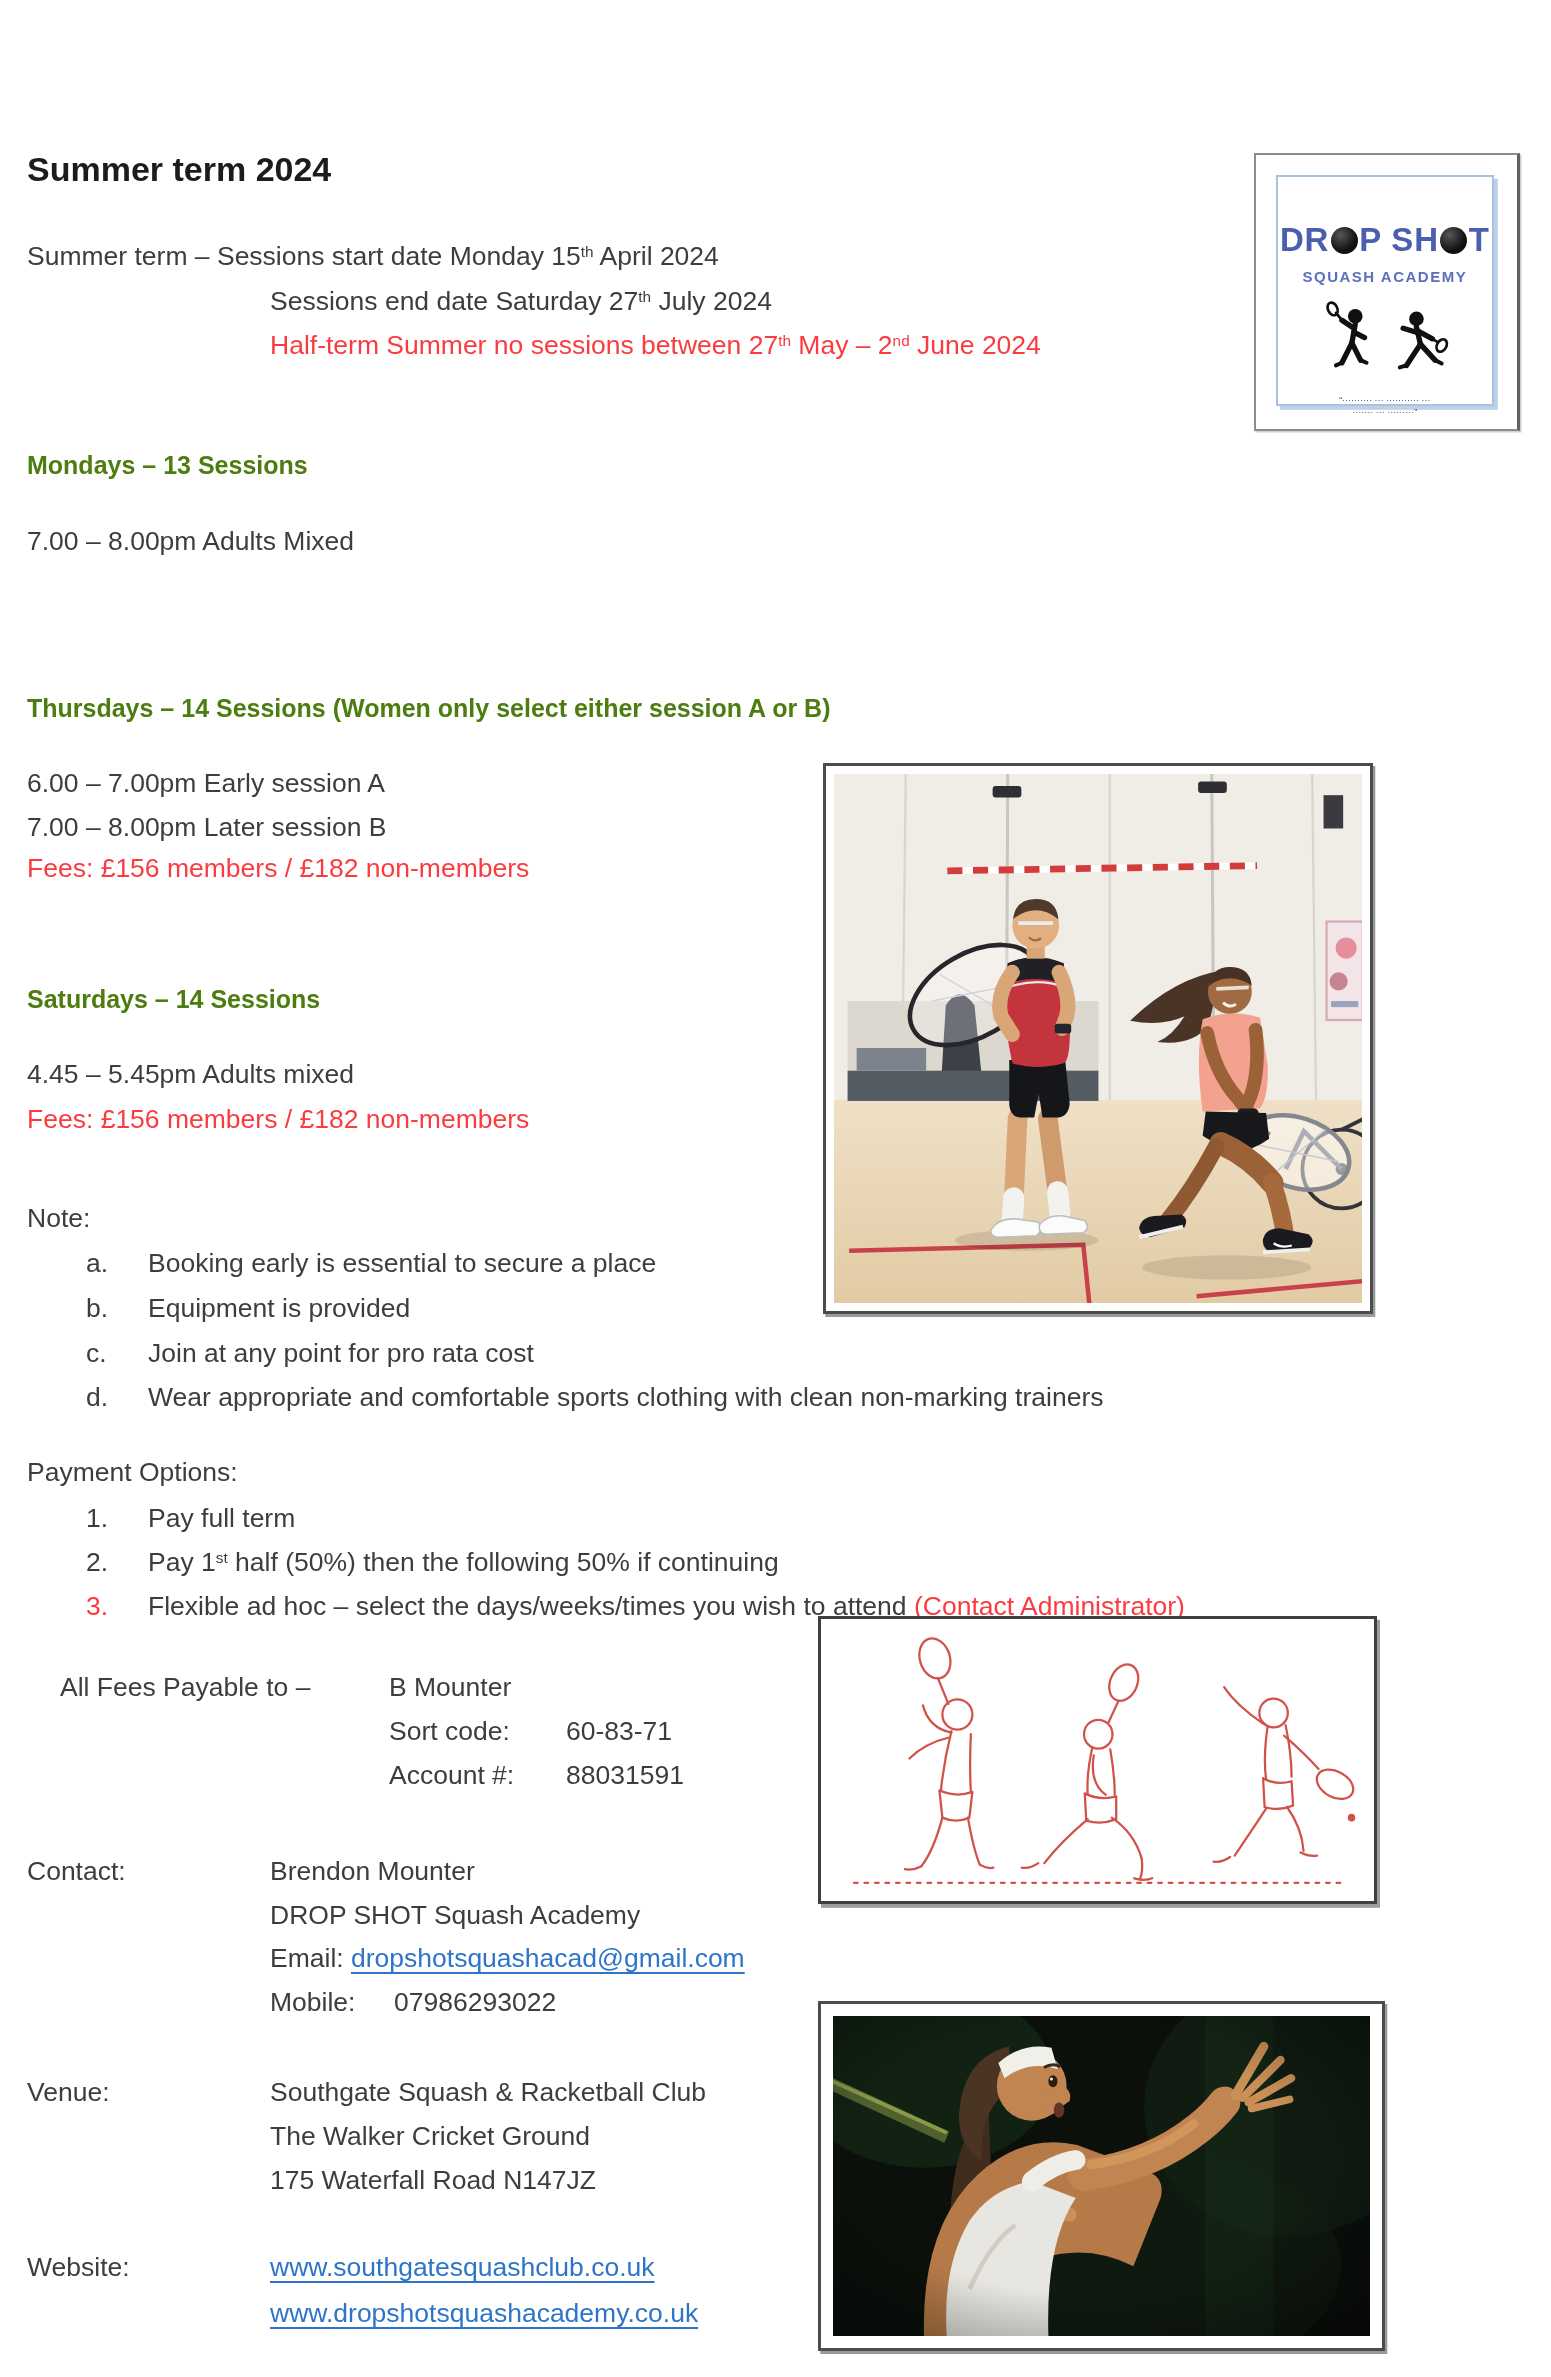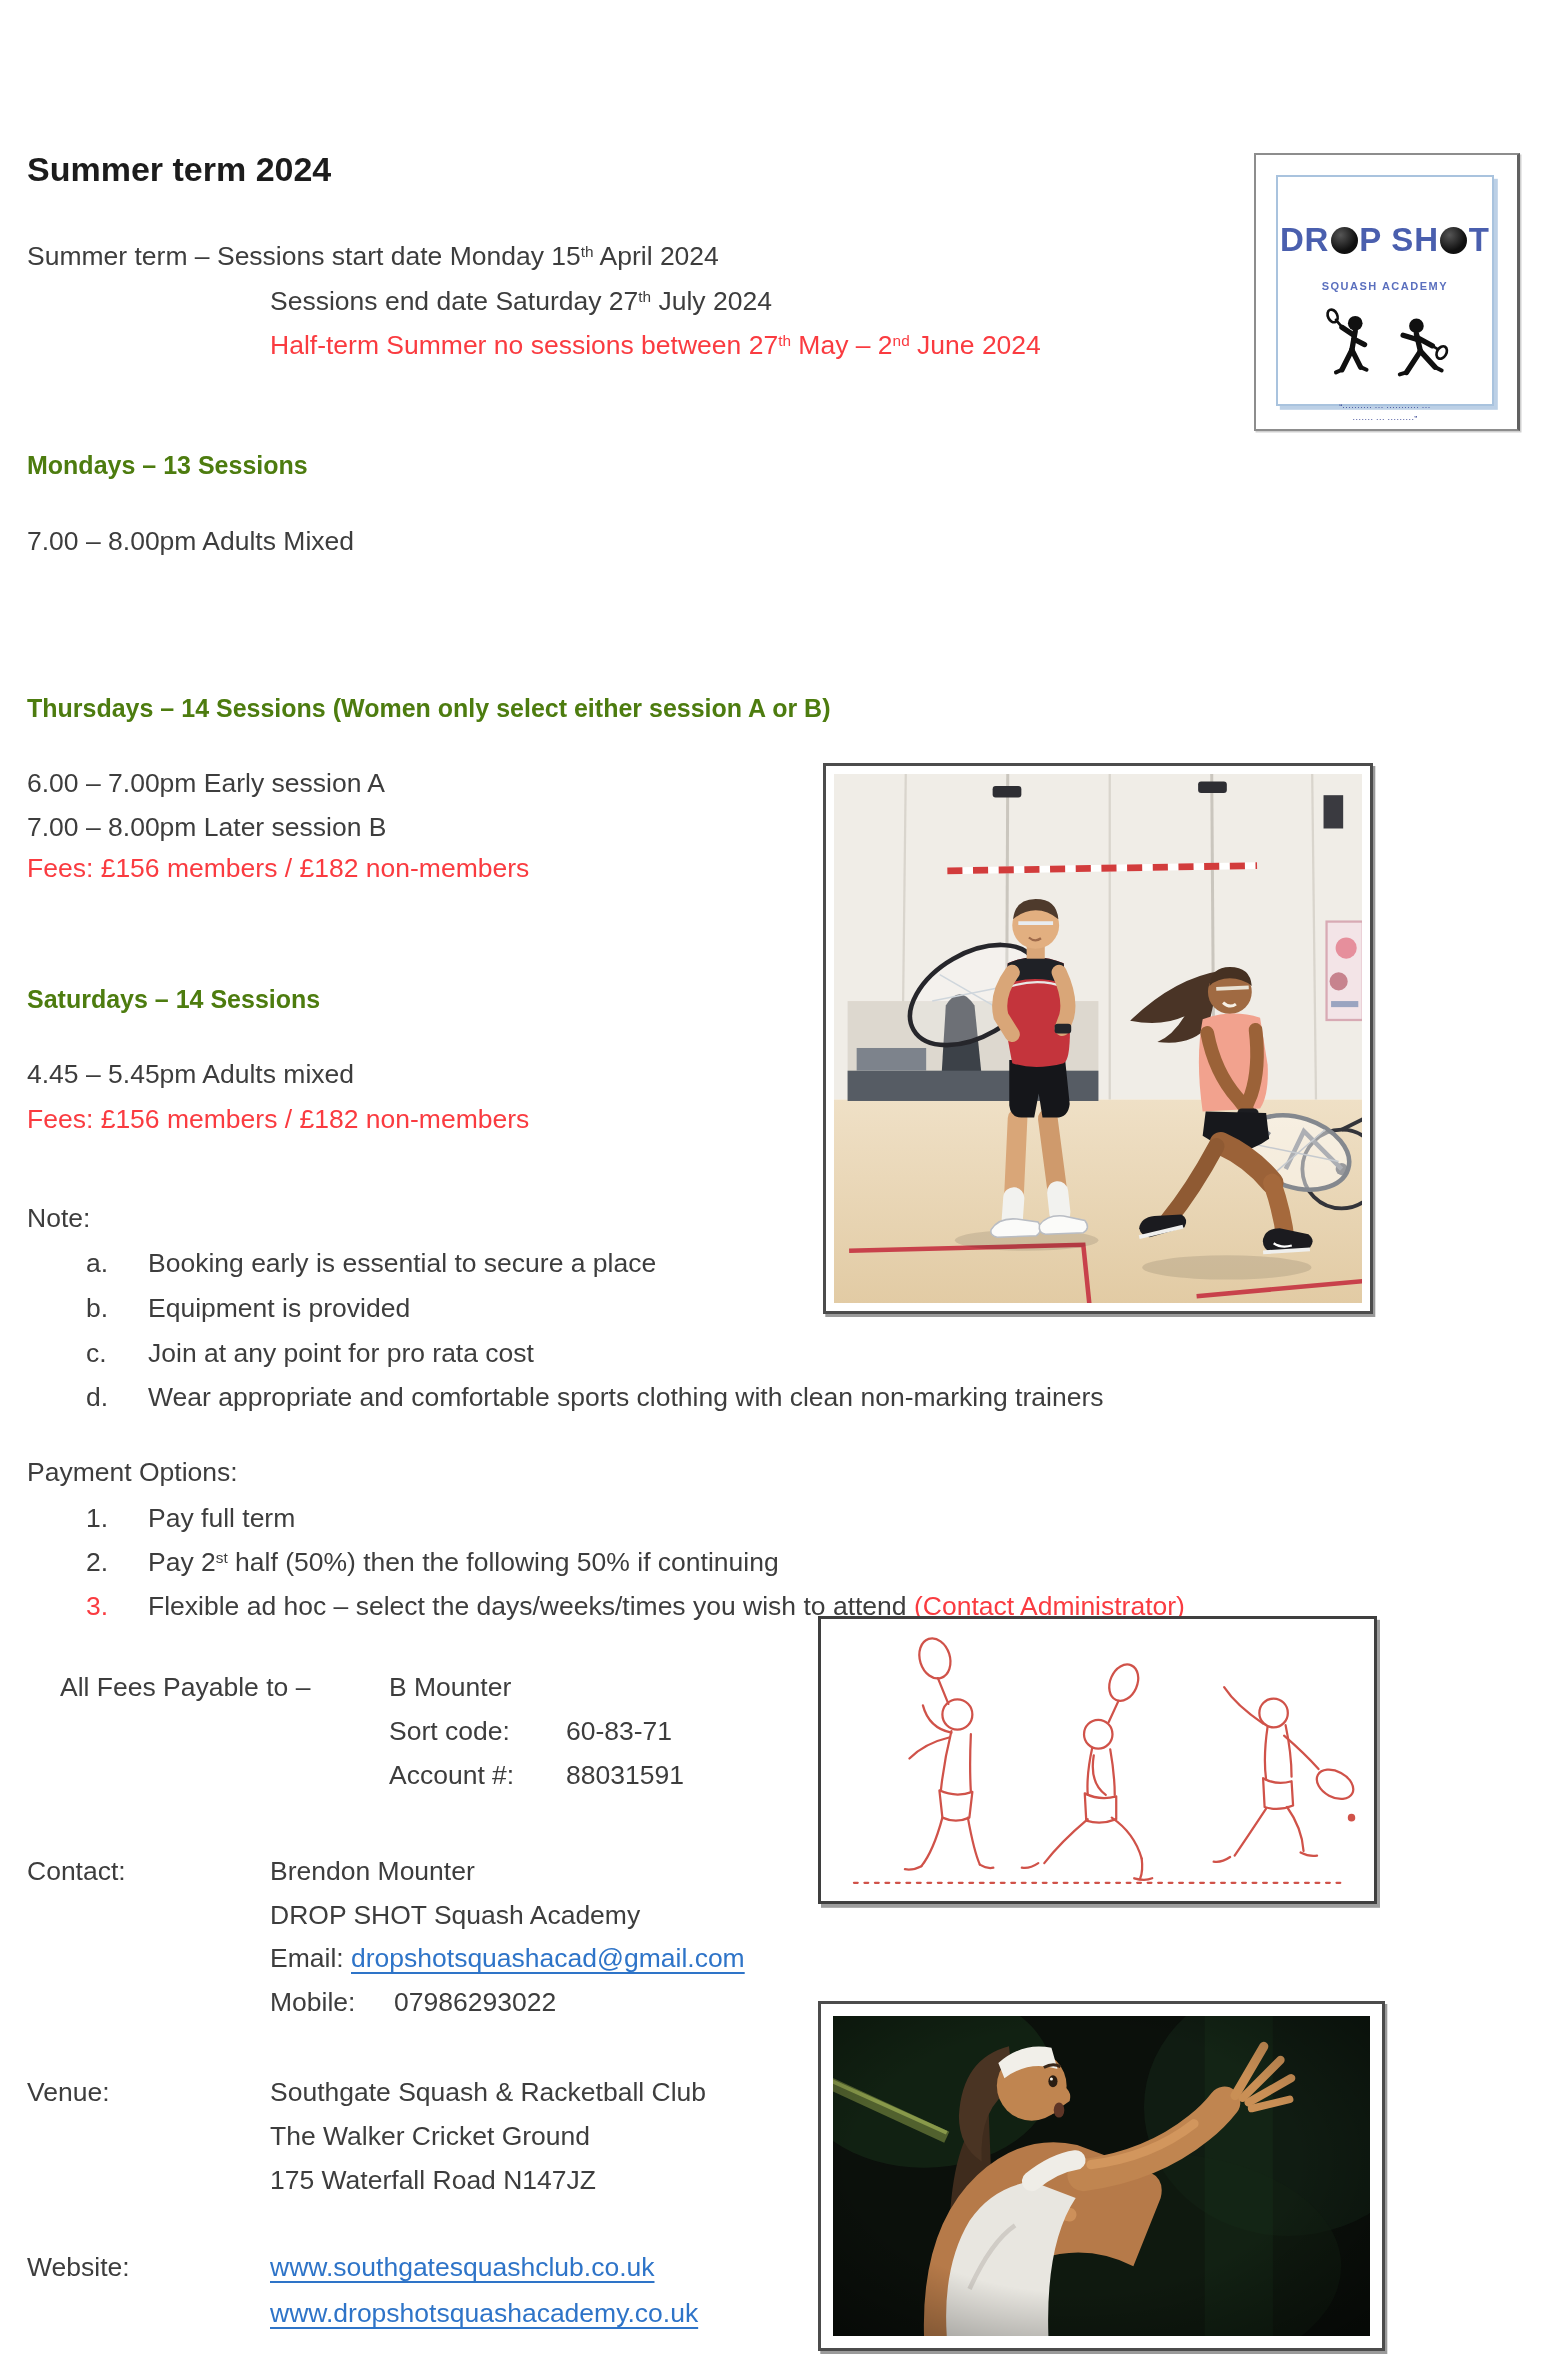--- a/index.html
+++ b/index.html
@@ -25,21 +25,21 @@
   .marker{display:inline-block;width:62px;}
   a.link{color:var(--link);text-decoration:underline;text-decoration-thickness:1.5px;text-underline-offset:4.5px;margin-top:12px;}
 
   
   .logo-outer{border:2.3px solid #8d8d8d;border-right:3.8px solid #606060;background:#fff;box-shadow:1.5px 1.5px 0 #cfcfcf;}
   .logo-inner{position:absolute;left:19.7px;right:23px;top:19.7px;bottom:23px;border:2.3px solid #a9c3de;
               box-shadow:3.8px 3.8px 0 #bcd0e6;text-align:center;background:#fff;}
   .logo-word{margin-top:44px;font-size:33px;font-weight:700;color:var(--logoblue);letter-spacing:0.8px;}
   .ball{display:inline-block;width:27px;height:27px;border-radius:50%;
         background:radial-gradient(circle at 35% 30%,#565656 0%,#101010 62%);vertical-align:-3px;margin:0 1.5px;}
-  .logo-sub{font-size:11px;font-weight:700;color:#5a6fbe;letter-spacing:1.5px;filter:blur(0.5px);margin-top:21px;}
+  .logo-sub{font-size:15px;font-weight:700;color:#5a6fbe;letter-spacing:1.5px;filter:blur(0.5px);margin-top:9px;}
   .logo-sil{width:133px;height:85px;margin-top:12px;}
   .logo-tag{font-size:9px;color:#44519b;line-height:12px;filter:blur(0.5px);margin-top:9px;}
 
   
   .photo-frame{border:3px solid #4c4c4c;background:#fff;box-shadow:2.3px 3px 0 #9a9a9a;box-sizing:border-box;padding:7.6px;}
   .photo-frame2{padding:12px;}
   .photo-frame svg{display:block;width:100%;height:100%;}
   .sketch-frame{border:3px solid #3f3f3f;background:#fff;box-shadow:3px 3.8px 0 #9d9d9d;box-sizing:border-box;padding:3px;}
   .sketch-frame svg{display:block;width:100%;height:100%;}
 </style>
@@ -208,21 +208,21 @@
   </div>
   <div class="abs line" style="top:1382px;left:86px;">
     <span class="marker">d.</span><span>Wear appropriate and comfortable sports clothing with clean non-marking trainers</span>
   </div>
 
   <div class="abs line" style="top:1457px;left:27px;">Payment Options:</div>
   <div class="abs line" style="top:1503px;left:86px;">
     <span class="marker">1.</span><span>Pay full term</span>
   </div>
   <div class="abs line" style="top:1547px;left:86px;">
-    <span class="marker">2.</span><span>Pay 2</span><span class="sup">st</span><span> half (50%) then the following 50% if continuing</span>
+    <span class="marker">2.</span><span>Pay 1</span><span class="sup">st</span><span> half (50%) then the following 50% if continuing</span>
   </div>
   <div class="abs line" style="top:1591px;left:86px;">
     <span class="marker red">3.</span><span>Flexible ad hoc – select the days/weeks/times you wish to attend </span><span class="red">(Contact Administrator)</span>
   </div>
 
   <div class="abs sketch-frame" style="left:818px;top:1616px;width:559px;height:288px;">
     <svg viewBox="0 0 730 364" preserveAspectRatio="none">
       <g fill="none" stroke="#d05249" stroke-width="3" stroke-linecap="round" stroke-linejoin="round">
         <g>
           <ellipse cx="148" cy="48" rx="20" ry="27" transform="rotate(-18 148 48)"></ellipse>

